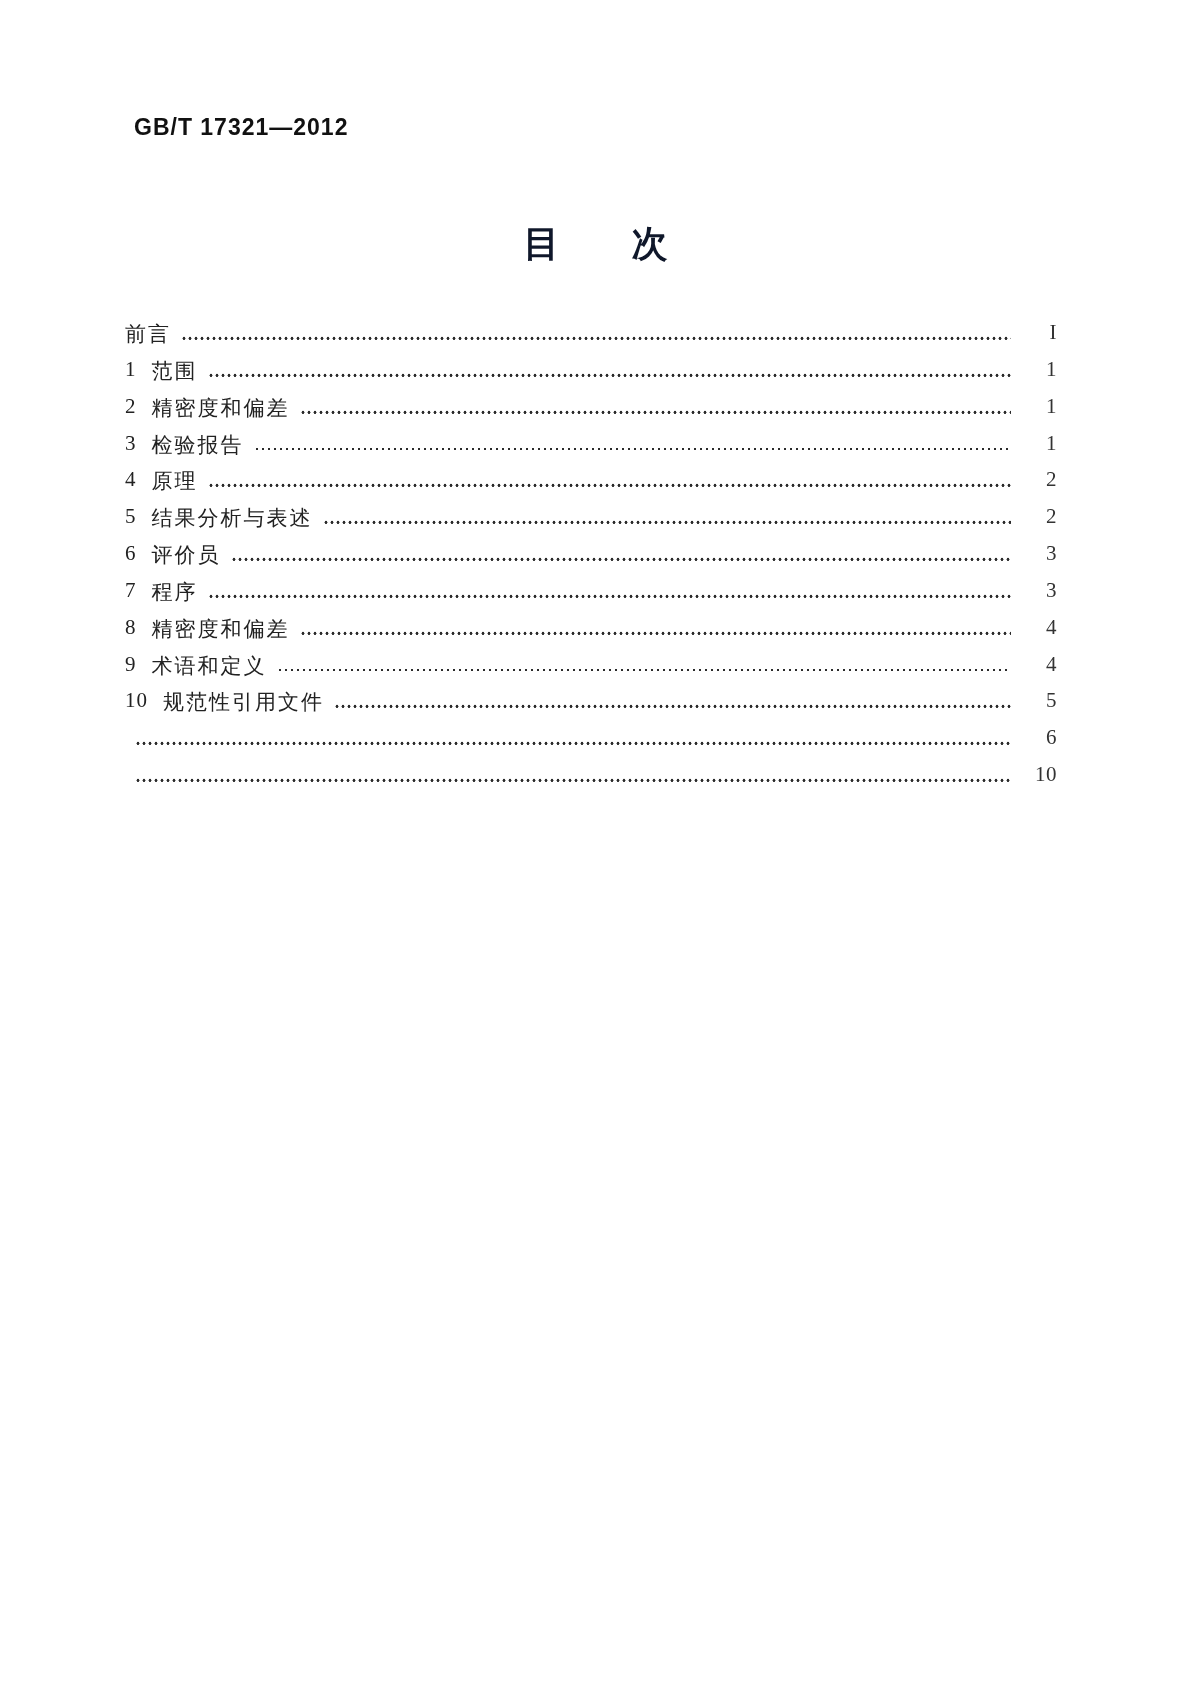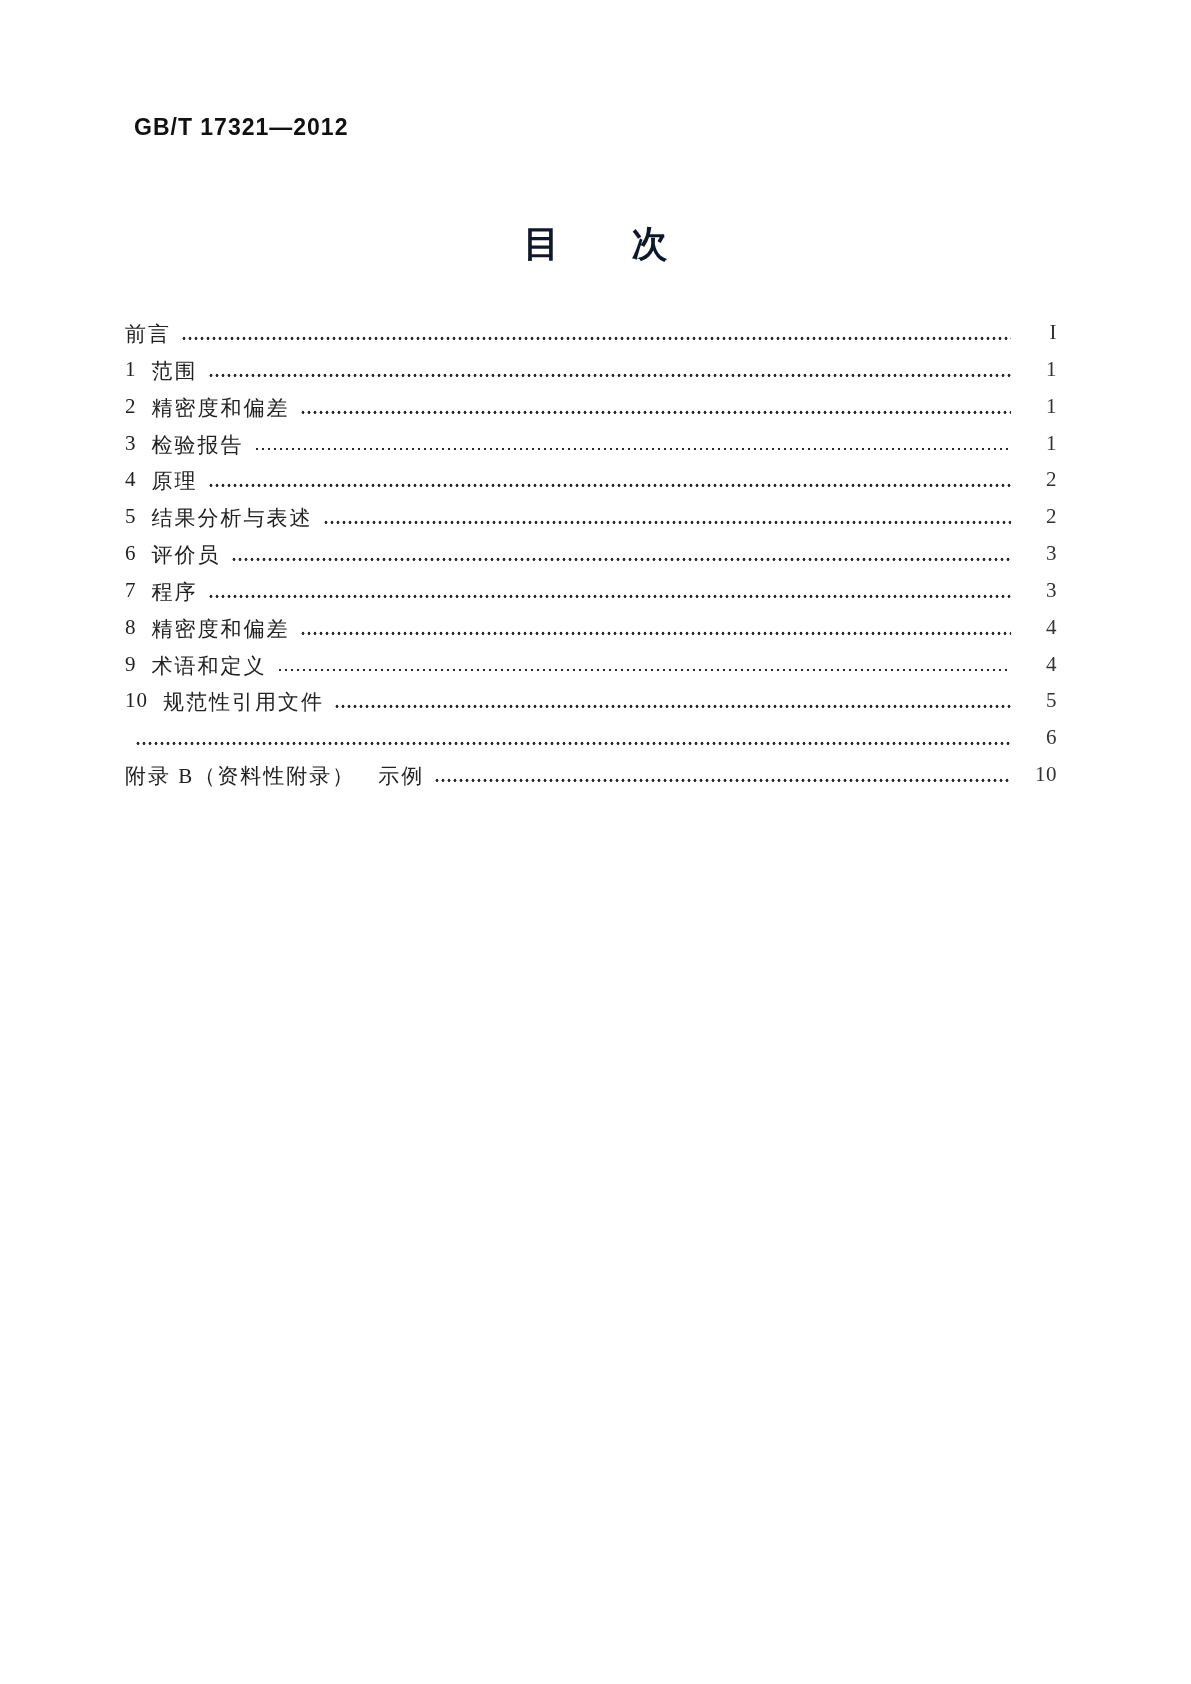--- a/index.html
+++ b/index.html
@@ -167,19 +167,18 @@
   </div>
 
   <div class="toc-row">
 
     <span class="dot-leader"></span>
     <span class="toc-page">6</span>
   </div>
 
   <div class="toc-row">
 
-    <span class="toc-label">附录 B（资料性附录）　示例</span>
     <span class="dot-leader"></span>
     <span class="toc-page">10</span>
   </div>
 
 
 </div>
 
 </body></html>

